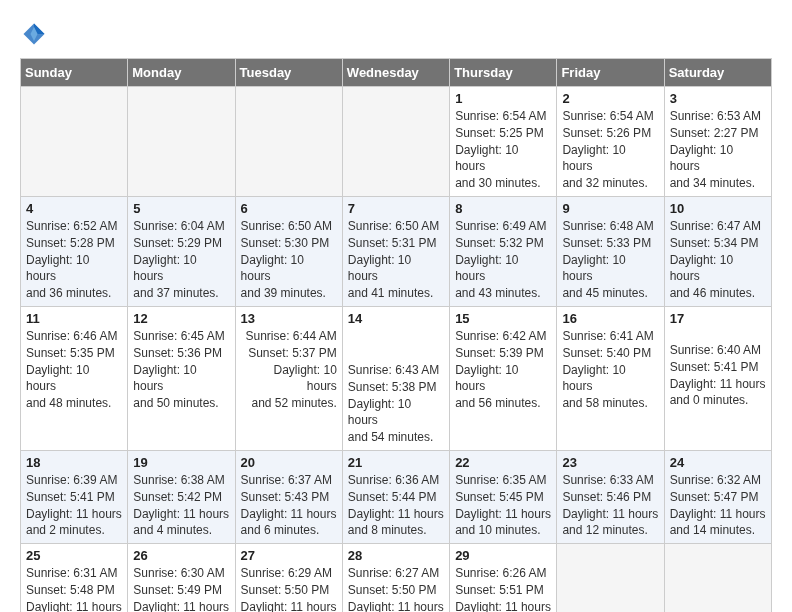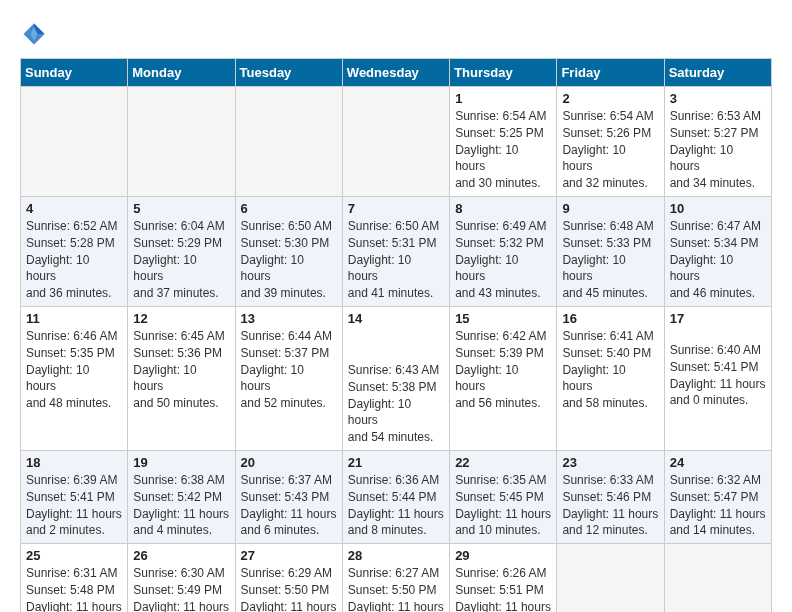--- a/index.html
+++ b/index.html
@@ -45,21 +45,21 @@
       font-size: 16px;
       color: #333;
       margin-top: 2px;
     }
     .calendar {
       width: 100%;
       border-collapse: collapse;
       table-layout: fixed;
     }
     .calendar th {
-      background: #0369a1;
+      background: #737373;
       color: #fff;
       font-size: 13px;
       font-weight: bold;
       padding: 6px 4px;
       text-align: left;
       border: 1px solid #ccc;
     }
     .calendar td {
       vertical-align: top;
       border: 1px solid #ccc;
@@ -137,21 +137,21 @@
         <td>
           <span class="day-number">2</span>
           <div class="day-info" style="white-space: pre-line;">Sunrise: 6:54 AM
 Sunset: 5:26 PM
 Daylight: 10 hours
 and 32 minutes.</div>
         </td>
         <td>
           <span class="day-number">3</span>
           <div class="day-info" style="white-space: pre-line;">Sunrise: 6:53 AM
-Sunset: 5:27 PM
+Sunset: 2:27 PM
 Daylight: 10 hours
 and 34 minutes.</div>
         </td>
       </tr>
       <tr class="alt-row">
         <td>
           <span class="day-number">4</span>
           <div class="day-info" style="white-space: pre-line;">Sunrise: 6:52 AM
 Sunset: 5:28 PM
 Daylight: 10 hours
@@ -210,21 +210,21 @@
         </td>
         <td>
           <span class="day-number">12</span>
           <div class="day-info" style="white-space: pre-line;">Sunrise: 6:45 AM
 Sunset: 5:36 PM
 Daylight: 10 hours
 and 50 minutes.</div>
         </td>
         <td>
           <span class="day-number">13</span>
-          <div class="day-info" style="white-space: pre-line;">Sunrise: 6:44 AM
+          <div class="day-info" style="white-space: pre-line; text-align: right;">Sunrise: 6:44 AM
 Sunset: 5:37 PM
 Daylight: 10 hours
 and 52 minutes.</div>
         </td>
         <td>
           <span class="day-number">14</span>
           <div class="day-info" style="white-space: pre-line; margin-top: 36px;">Sunrise: 6:43 AM
 Sunset: 5:38 PM
 Daylight: 10 hours
 and 54 minutes.</div>

